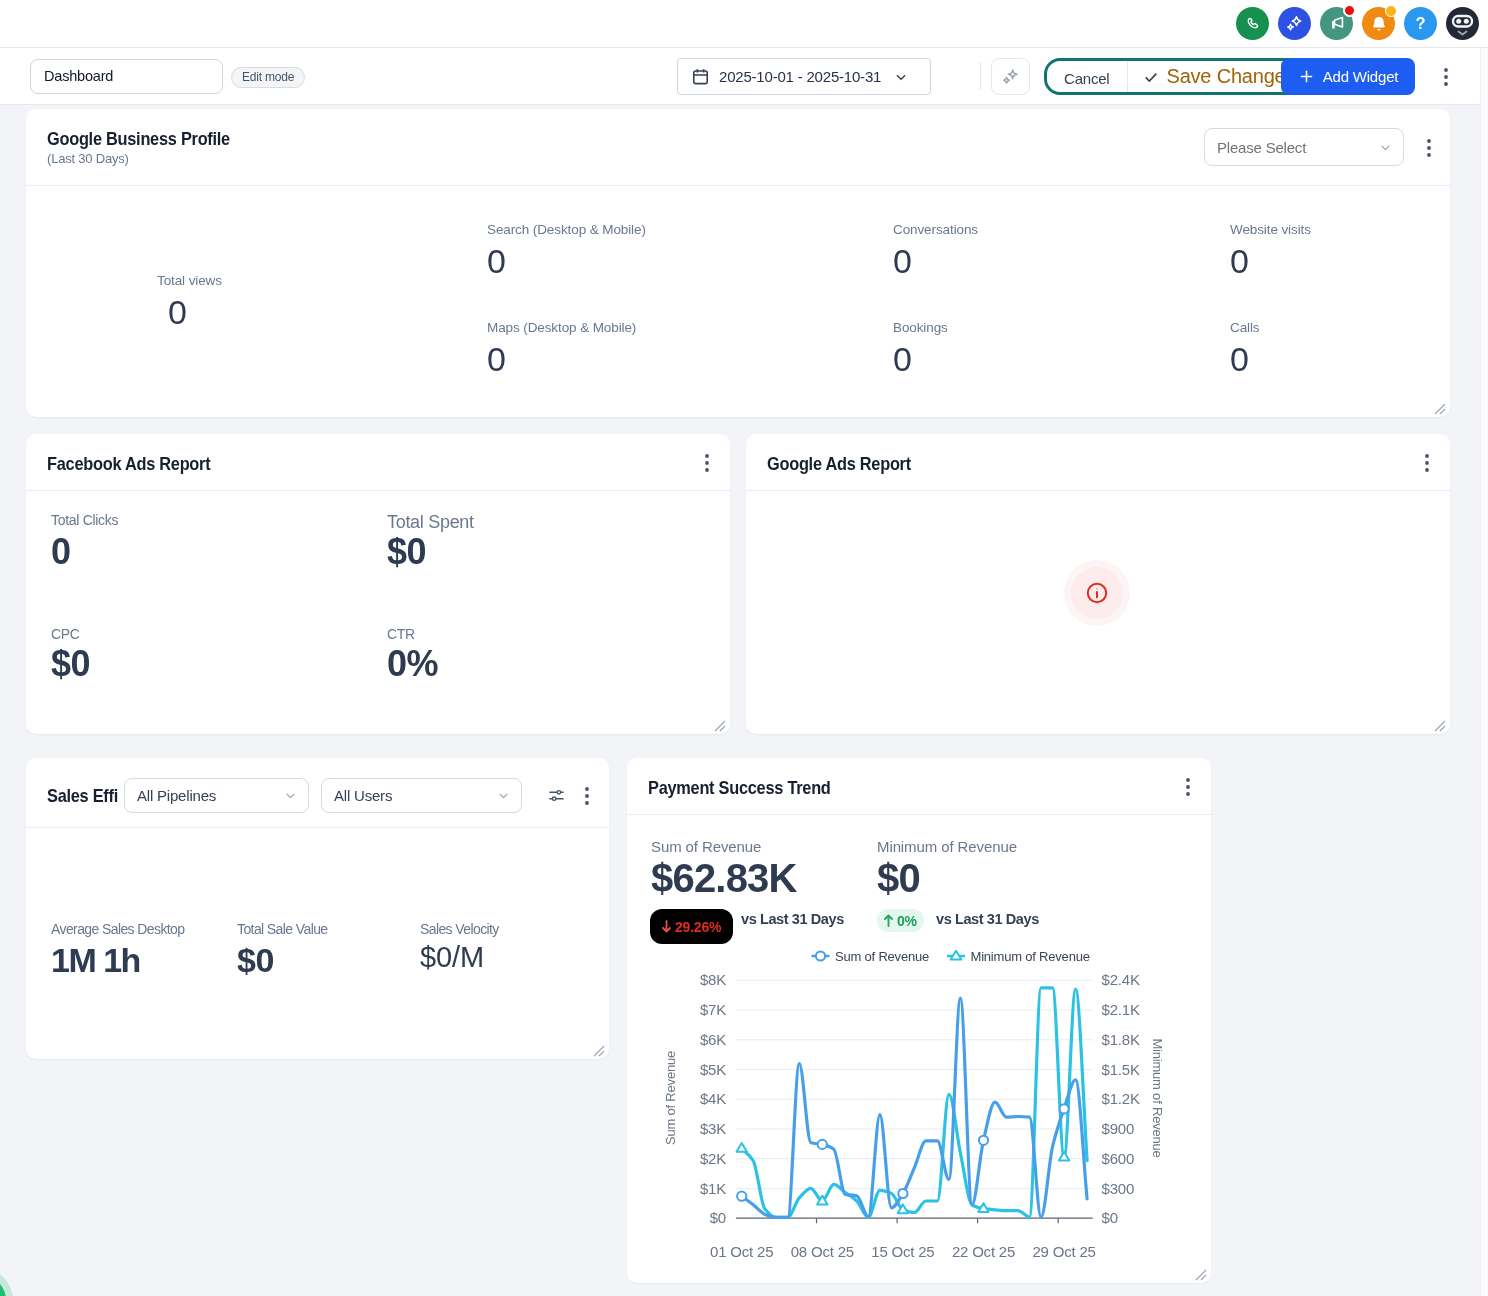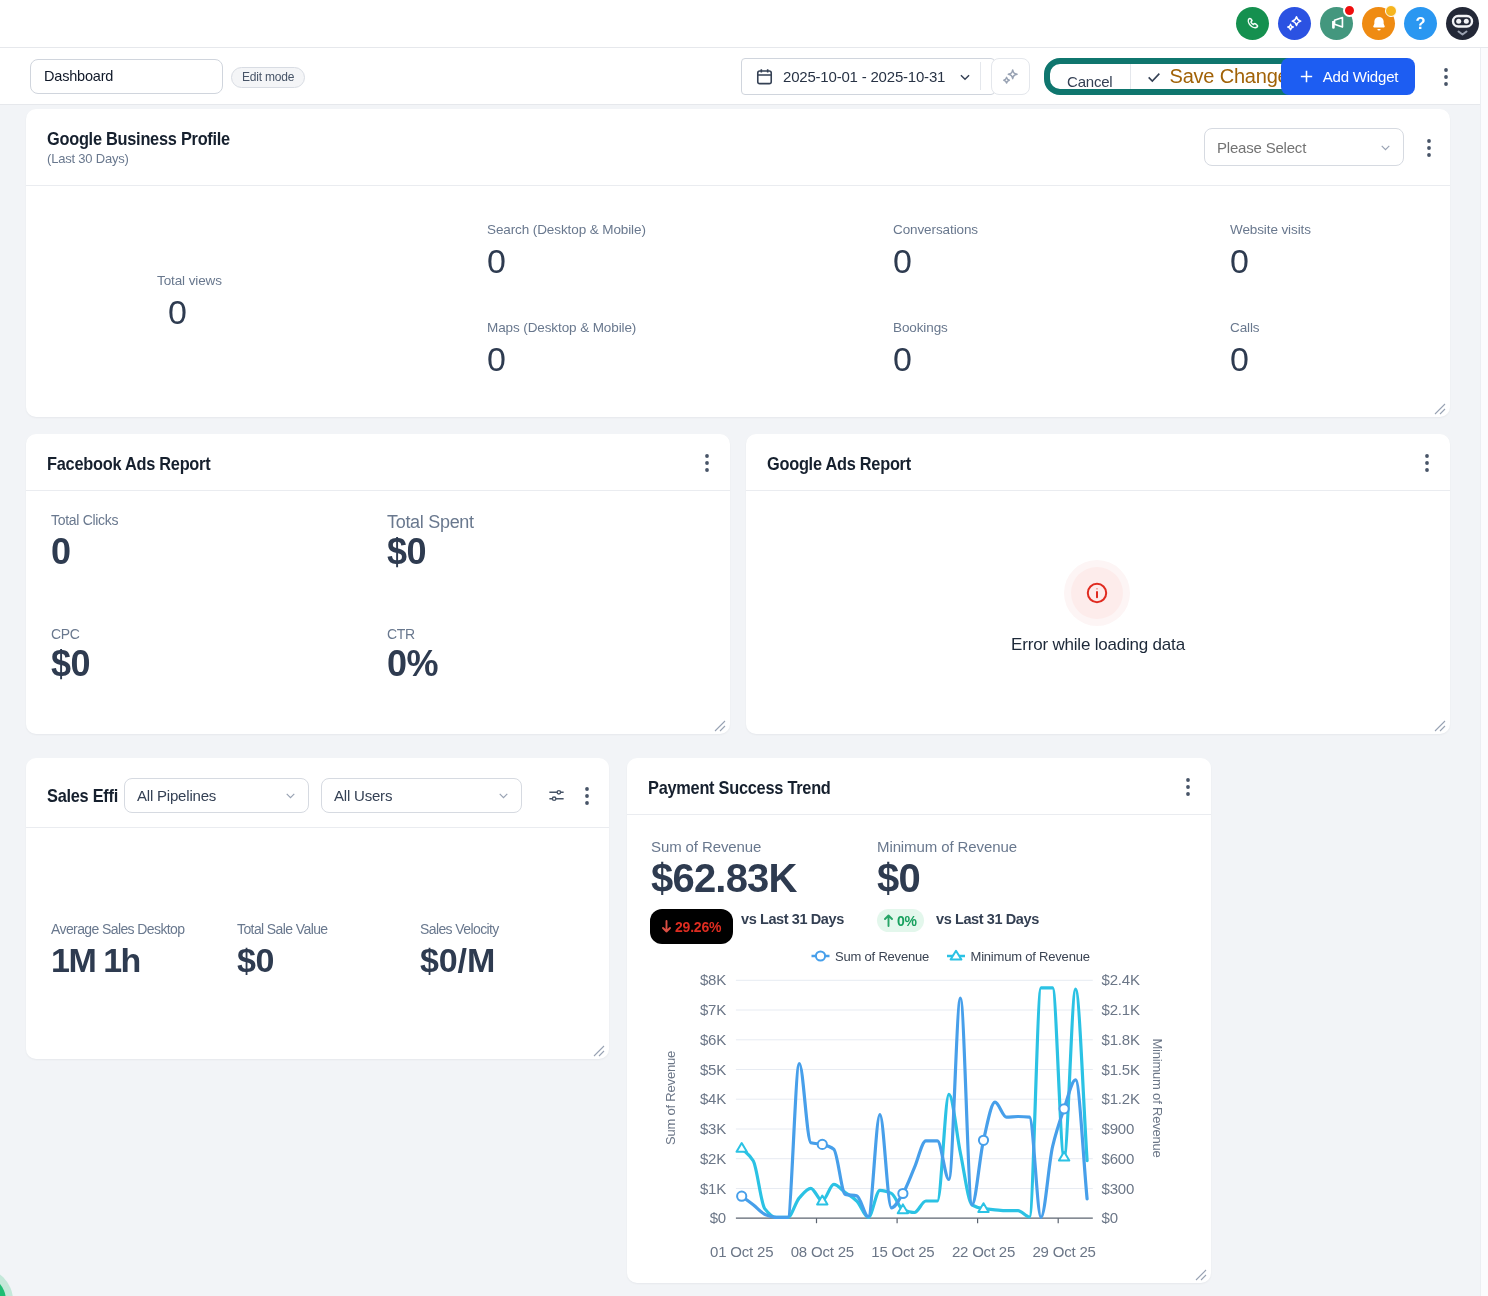--- a/index.html
+++ b/index.html
@@ -4,24 +4,24 @@
 <style>
 * { margin:0; padding:0; box-sizing:border-box; }
 html,body { width:1488px; height:1296px; overflow:hidden; }
 body { font-family:"Liberation Sans", sans-serif; background:#f2f4f7; position:relative; letter-spacing:-0.2px; }
 .topbar { position:absolute; left:0; top:0; width:1488px; height:48px; background:#fff; border-bottom:1px solid #e6e8ec; }
 .toolbar { position:absolute; left:0; top:48px; width:1488px; height:57px; background:#fff; border-bottom:1px solid #e6e8ec; }
 .circ { position:absolute; width:33px; height:33px; border-radius:50%; top:7px; display:flex; align-items:center; justify-content:center; }
 .dot { position:absolute; width:9px; height:9px; border-radius:50%; }
 .dbinput { position:absolute; left:30px; top:59px; width:193px; height:35px; border:1px solid #d0d5dd; border-radius:8px; background:#fff; font-size:14.5px; color:#101828; line-height:33px; padding-left:13px; }
 .editpill { position:absolute; left:231px; top:67px; height:21px; border:1px solid #d8dce3; border-radius:11px; background:#f4f5f7; font-size:12px; color:#475467; line-height:19px; padding:0 10px; }
-.datebtn { position:absolute; left:741px; top:58px; width:254px; height:37px; border:1px solid #d0d5dd; border-radius:4px; background:#fff; display:flex; align-items:center; gap:9px; padding-left:13px; font-size:15px; color:#283345; }
+.datebtn { position:absolute; left:677px; top:58px; width:254px; height:37px; border:1px solid #d0d5dd; border-radius:4px; background:#fff; display:flex; align-items:center; gap:9px; padding-left:13px; font-size:15px; color:#283345; }
 .vdiv { position:absolute; left:980px; top:62px; width:1px; height:28px; background:#e4e7ec; }
 .sparkbtn { position:absolute; left:991px; top:58px; width:39px; height:37px; border:1px solid #e4e7ec; border-radius:8px; background:#fff; display:flex; align-items:center; justify-content:center; }
-.csgroup { position:absolute; left:1044px; top:58px; height:37px; border:6px solid #0f766e; border-radius:16px; background:#fff; display:flex; }
+.csgroup { position:absolute; left:1044px; top:58px; height:37px; border:3px solid #0f766e; border-radius:16px; background:#fff; display:flex; }
 .cbtn { padding:0 17px; font-size:15px; color:#344054; line-height:35px; }
 .sbtn { padding:0 19px 0 15px; font-size:20px; color:#a16207; line-height:35px; border-left:1px solid #e4e7ec; display:flex; align-items:center; gap:8px; }
 .addw { position:absolute; left:1281px; top:58px; width:134px; height:37px; background:#1d5df2; border-radius:8px; color:#fff; font-size:15px; display:flex; align-items:center; justify-content:center; gap:8px; }
 .kebab { display:inline-block; }
 .card { position:absolute; background:#fff; border-radius:10px; box-shadow:0 1px 2px rgba(16,24,40,.05); }
 .chead { position:absolute; left:0; top:0; right:0; border-bottom:1px solid #eaecf0; }
 .ctitle { position:absolute; font-size:19px; font-weight:700; color:#16202e; letter-spacing:-0.3px; transform:scaleX(0.86); transform-origin:left top; white-space:nowrap; }
 .lbl { position:absolute; font-size:13.5px; color:#69788e; letter-spacing:-0.1px; }
 .val { position:absolute; font-weight:500; color:#2e3b50; letter-spacing:-0.5px; }
 .resz { position:absolute; right:4px; bottom:2px; width:14px; height:14px; }
@@ -157,21 +157,20 @@
       <circle cx="6" cy="11" r="1.9"></circle>
       <circle cx="6" cy="18" r="1.9"></circle>
     </svg>
   <div style="position:absolute;left:325px;top:133px;width:52px;height:52px;border-radius:50%;background:#fdeceb;box-shadow:0 0 0 7px #fdf5f5;display:flex;align-items:center;justify-content:center">
     <svg width="24" height="24" viewBox="0 0 24 24" fill="none" stroke="#e02b20" stroke-width="2">
         <circle cx="12" cy="12" r="9.2"></circle>
         <path d="M12 11v5.2" stroke-linecap="round"></path>
         <circle cx="12" cy="7.8" r="0.6" fill="#e02b20" stroke="none"></circle>
       </svg>
   </div>
-  <div style="position:absolute;left:0;width:704px;top:201px;text-align:center;font-size:17px;font-weight:400;color:#1d2939;letter-spacing:-0.2px">Error while loading data</div>
   <svg class="resz" viewBox="0 0 14 14">
       <path d="M3 13 L13 3 M8 13 L13 8" stroke="#98a2b3" stroke-width="1.1" fill="none"></path>
     </svg>
 </div>
 
 <div class="card" style="left:26px;top:758px;width:583px;height:301px">
   <div class="chead" style="height:70px"></div>
   <div class="ctitle" style="left:21px;top:27px">Sales Effi</div>
   <div class="sel" style="left:98px;top:20px;width:185px;height:35px;padding-left:12px;font-size:15px;color:#344054">All Pipelines<svg class="selch" width="13" height="13" viewBox="0 0 24 24" fill="none" stroke="#98a2b3" stroke-width="2.2">
         <path d="M5 9l7 7 7-7"></path>
@@ -187,21 +186,21 @@
   <svg style="position:absolute;left:555px;top:27px" width="12" height="22" viewBox="0 0 12 22" fill="#475467">
       <circle cx="6" cy="4" r="1.9"></circle>
       <circle cx="6" cy="11" r="1.9"></circle>
       <circle cx="6" cy="18" r="1.9"></circle>
     </svg>
   <div class="lbl" style="left:25px;top:163px;font-size:14px;letter-spacing:-0.6px">Average Sales Desktop</div>
   <div class="val" style="left:25px;top:183px;font-size:34px;font-weight:600;letter-spacing:-1.5px">1M 1h</div>
   <div class="lbl" style="left:211px;top:163px;font-size:14px;letter-spacing:-0.6px">Total Sale Value</div>
   <div class="val" style="left:211px;top:183px;font-size:34px;font-weight:600;letter-spacing:-0.3px">$0</div>
   <div class="lbl" style="left:394px;top:163px;font-size:14px;letter-spacing:-0.6px">Sales Velocity</div>
-  <div class="val" style="left:394px;top:183px;font-size:34px;font-weight:700;letter-spacing:-0.1px">$0/M</div>
+  <div class="val" style="left:394px;top:183px;font-size:29px;font-weight:400;letter-spacing:-0.1px">$0/M</div>
   <svg class="resz" viewBox="0 0 14 14">
       <path d="M3 13 L13 3 M8 13 L13 8" stroke="#98a2b3" stroke-width="1.1" fill="none"></path>
     </svg>
 </div>
 
 <div class="card" style="left:627px;top:758px;width:584px;height:525px">
   <div class="chead" style="height:57px"></div>
   <div class="ctitle" style="left:21px;top:19px">Payment Success Trend</div>
   <svg style="position:absolute;left:555px;top:18px" width="12" height="22" viewBox="0 0 12 22" fill="#475467">
       <circle cx="6" cy="4" r="1.9"></circle>

